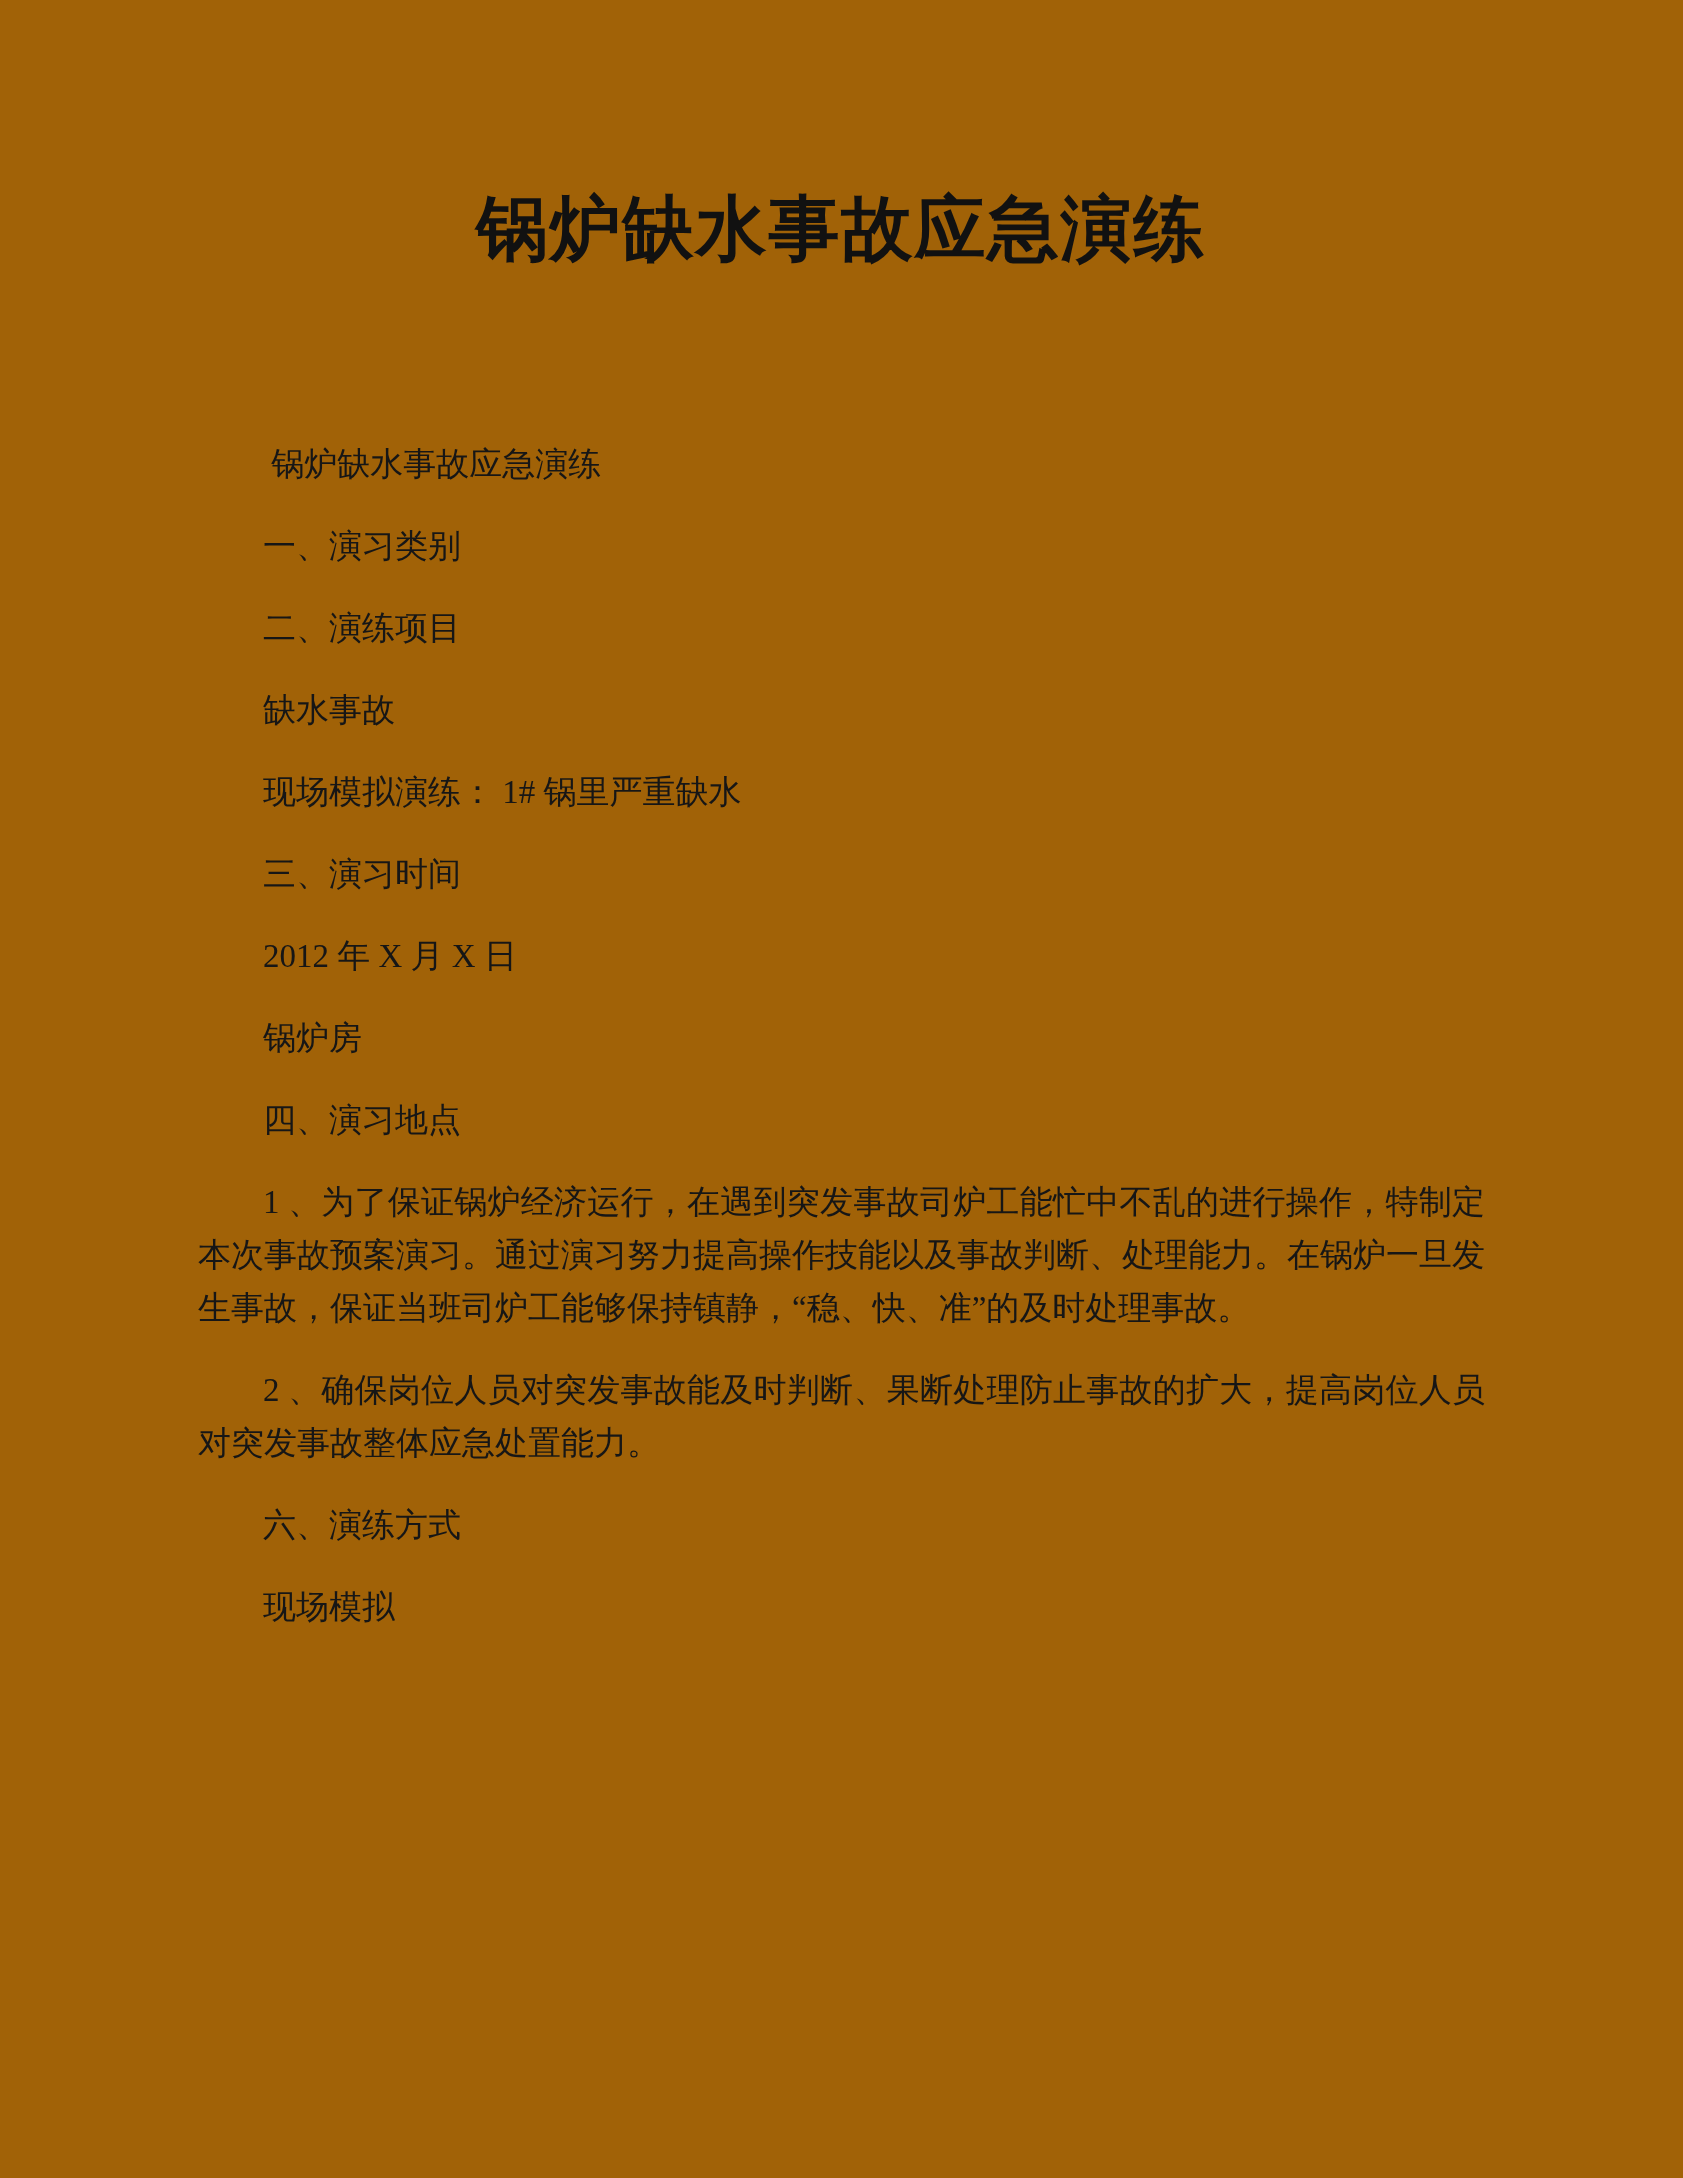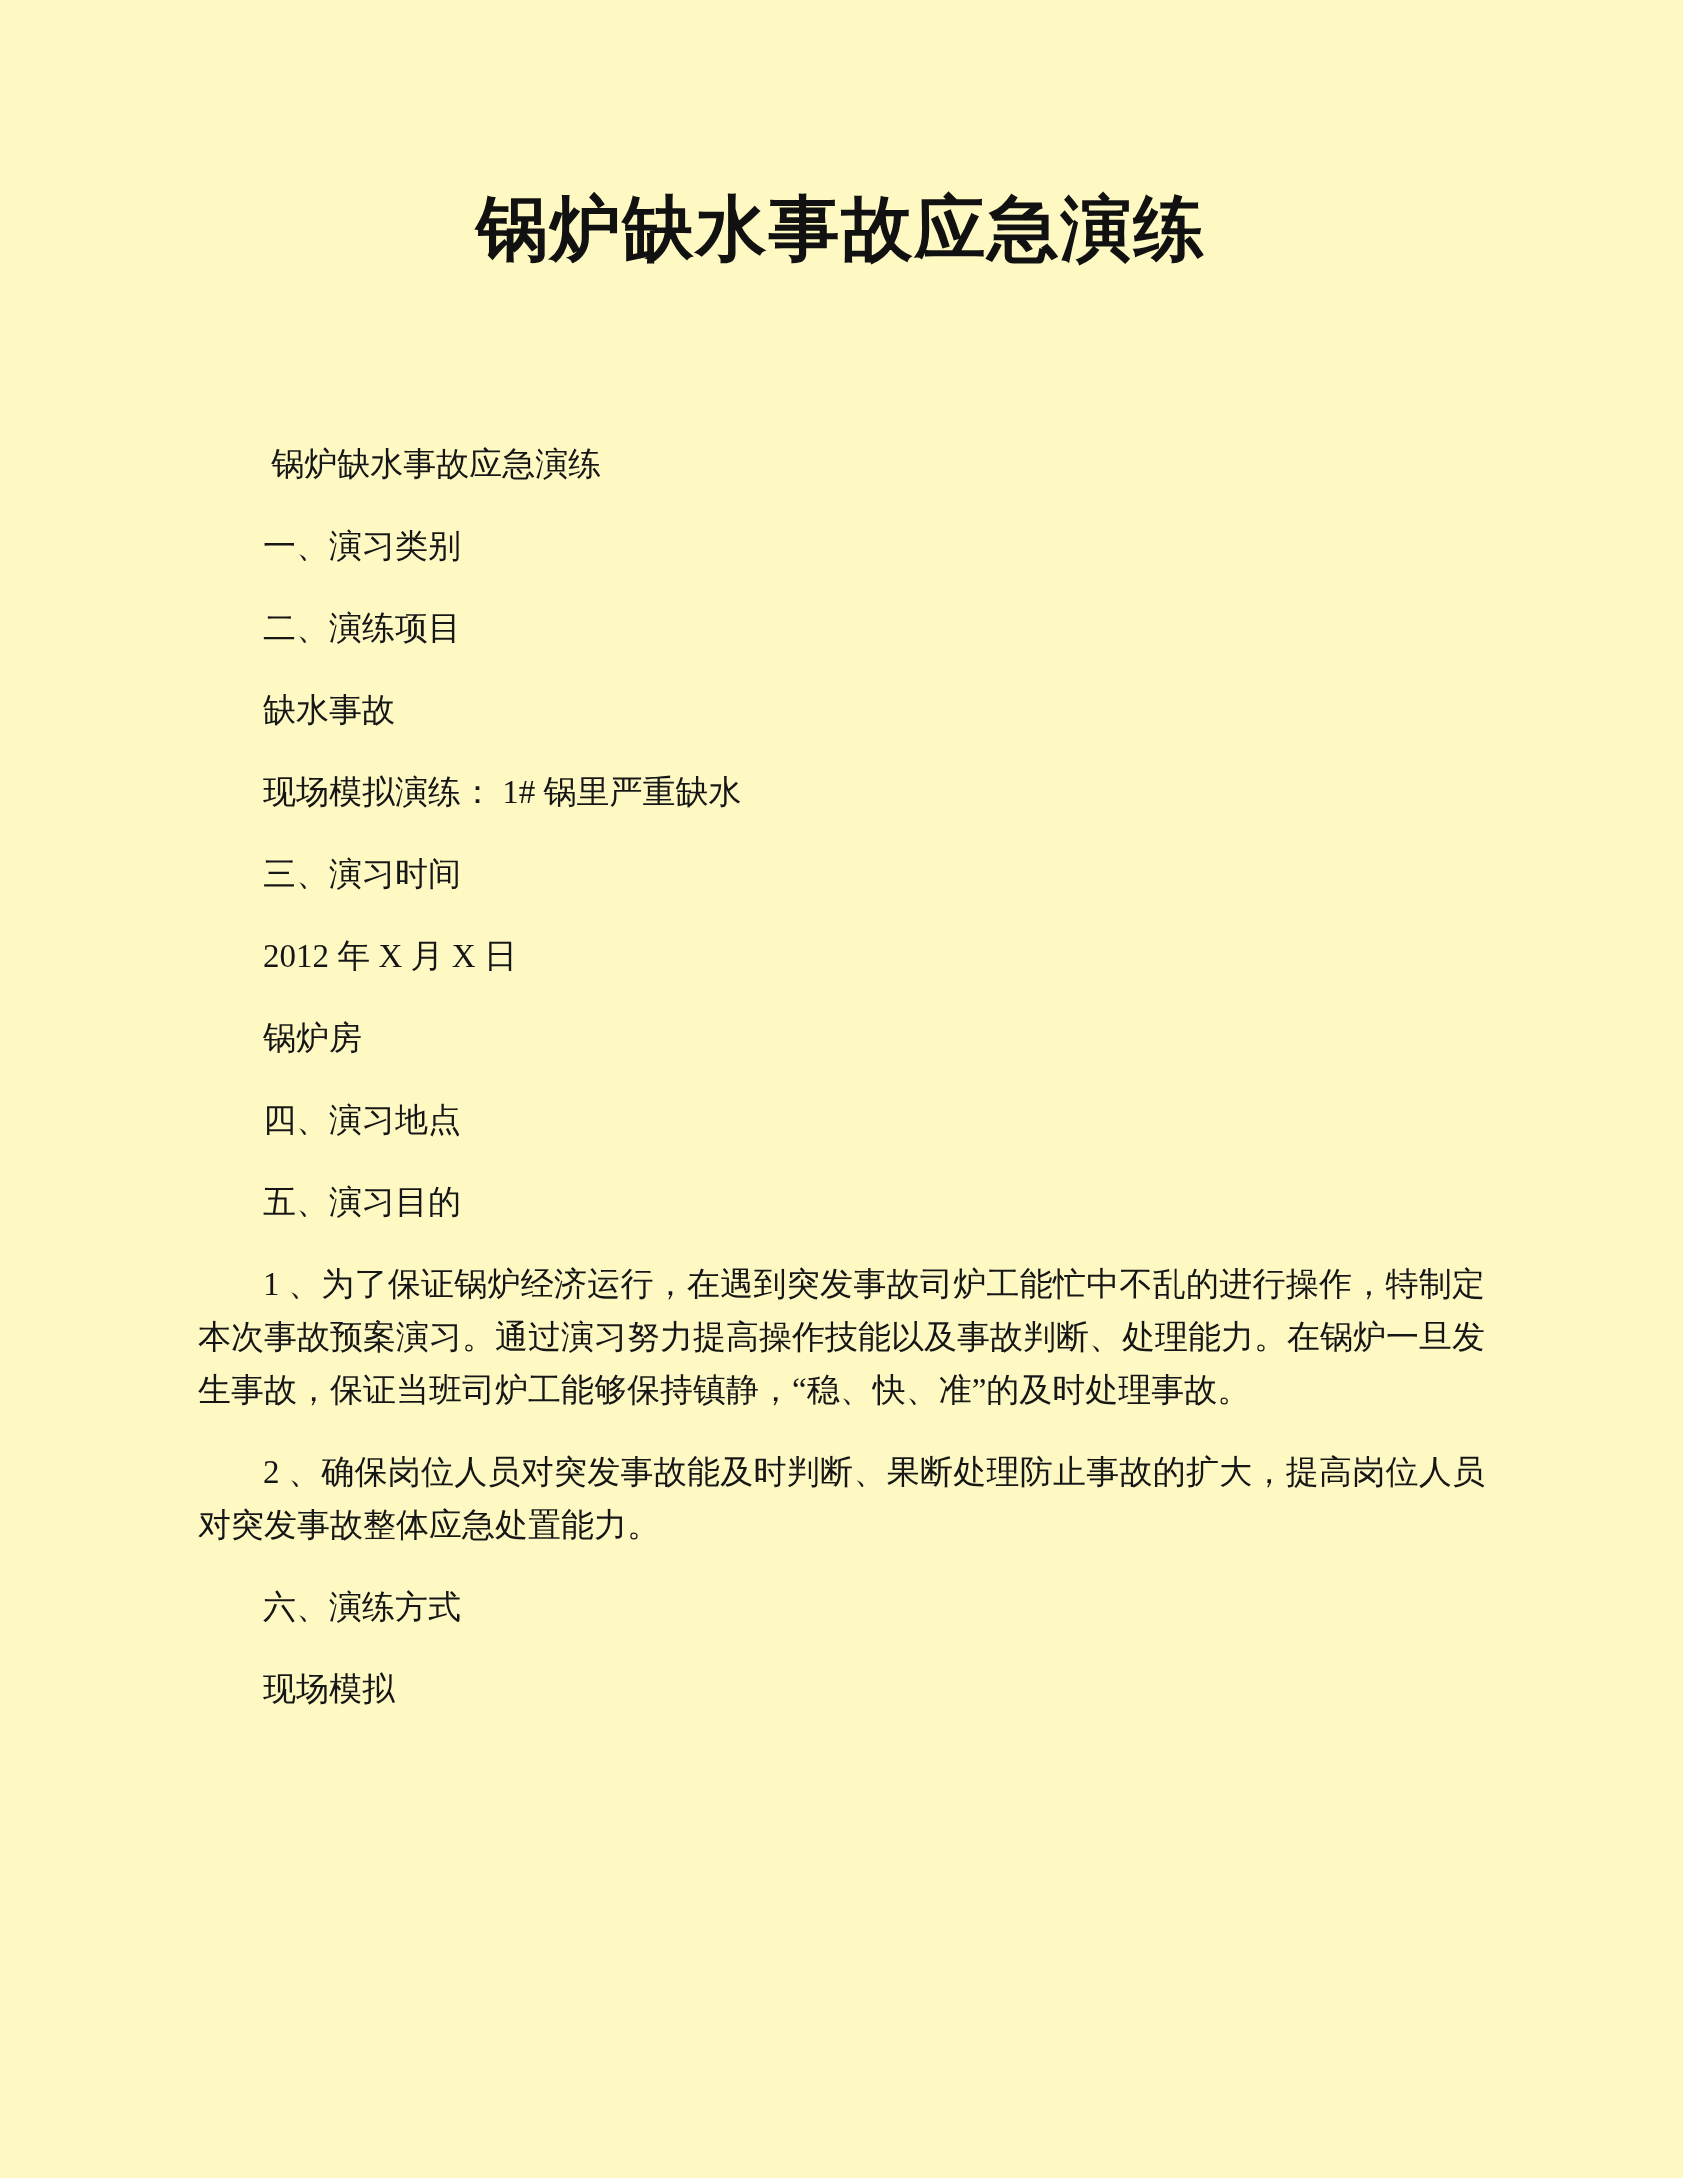--- a/index.html
+++ b/index.html
@@ -7,21 +7,21 @@
   body {
     width: 1683px;
     height: 2178px;
     background: #ffffff;
     font-family: "Liberation Serif", serif;
   }
   .page {
     position: relative;
     width: 1683px;
     height: 2178px;
-    background: #fef9c3;
+    background: #a16207;
     color: #161616;
     overflow: hidden;
   }
   .doc-title {
     margin: 188px 0 167px 0;
     padding: 0;
     text-align: center;
     font-size: 71px;
     line-height: 83px;
     font-weight: bold;
@@ -53,20 +53,19 @@
   <div class="content">
     <p class="para"> 锅炉缺水事故应急演练</p>
     <p class="para">一、演习类别</p>
     <p class="para">二、演练项目</p>
     <p class="para">缺水事故</p>
     <p class="para">现场模拟演练： 1# 锅里严重缺水</p>
     <p class="para">三、演习时间</p>
     <p class="para">2012 年 X 月 X 日</p>
     <p class="para">锅炉房</p>
     <p class="para">四、演习地点</p>
-    <p class="para">五、演习目的</p>
     <p class="para">1 、为了保证锅炉经济运行，在遇到突发事故司炉工能忙中不乱的进行操作，特制定本次事故预案演习。通过演习努力提高操作技能以及事故判断、处理能力。在锅炉一旦发生事故，保证当班司炉工能够保持镇静，“稳、快、准”的及时处理事故。</p>
     <p class="para">2 、确保岗位人员对突发事故能及时判断、果断处理防止事故的扩大，提高岗位人员对突发事故整体应急处置能力。</p>
     <p class="para">六、演练方式</p>
     <p class="para">现场模拟</p>
   </div>
 </div>
 
 
 </body></html>

